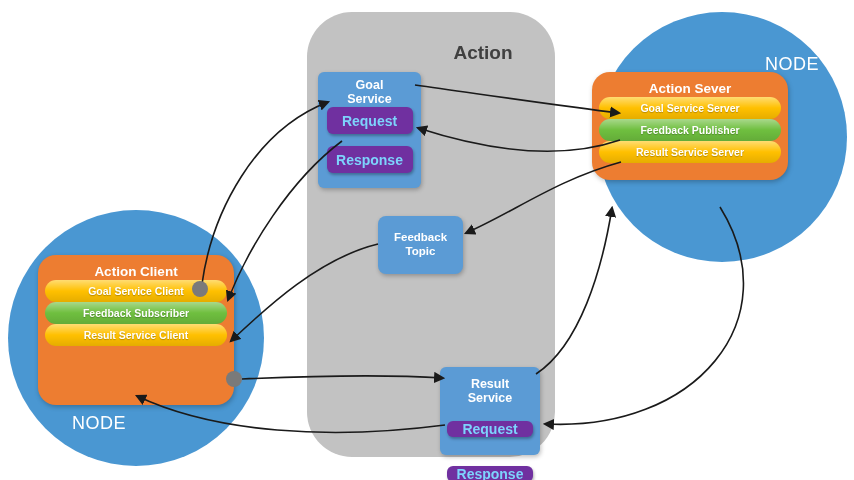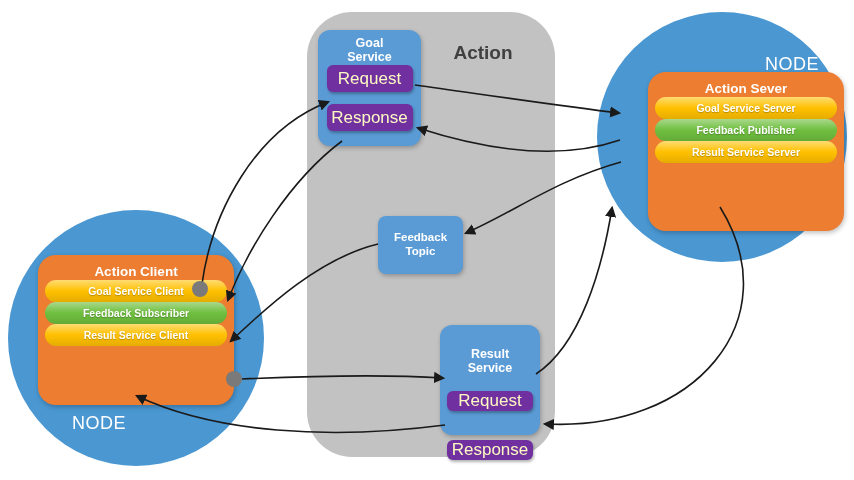--- a/index.html
+++ b/index.html
@@ -14,44 +14,44 @@
 
   .node-label { position: absolute; color: #ffffff; font-weight: normal; font-size: 18px; letter-spacing: .5px; }
   .node-label.right-pos { left: 168px; top: 42px; }
   .node-label.left-pos  { left: 64px;  top: 203px; }
 
   .panel { position: absolute; left: 307px; top: 12px; width: 248px; height: 445px;
            background: var(--panel-gray, #c2c2c2); border-radius: 45px; }
   .panel-title { position: absolute; left: 448px; top: 42px; width: 70px; text-align: center;
                  font-size: 19px; font-weight: bold; color: #404040; }
 
-  .svc-box { position: absolute; background: var(--service-blue, #5b9bd5); border-radius: 12px;
+  .svc-box { position: absolute; background: var(--service-blue, #5b9bd5); border-radius: 6px;
              display: flex; flex-direction: column; align-items: center; color: #fff;
-             box-shadow: 1px 2px 4px rgba(0,0,0,.25); }
+             box-shadow: 1px 2px 4px rgba(0,0,0,.25); margin-top: 42px; }
   .svc-box.goal   { left: 318px; top: 30px;  width: 103px; height: 116px; padding-top: 6px; }
-  .svc-box.result { left: 440px; top: 325px; width: 100px; height: 110px; padding-top: 22px; gap: 15px; }
+  .svc-box.result { left: 440px; top: 325px; width: 100px; height: 88px; padding-top: 10px; gap: 15px; }
   .svc-title { font-weight: bold; font-size: 12.5px; text-align: center; line-height: 1.15; width: 64px; height: 29px; }
 
   .btn { width: 86px; height: 27px; border-radius: 6px; background: var(--button-purple, #7030a0);
-         color: #fef9c3; font-weight: normal; font-size: 17px; display: flex; align-items: center; justify-content: center;
+         color: #7dd3fc; font-weight: bold; font-size: 14px; display: flex; align-items: center; justify-content: center;
          box-shadow: 1px 2px 3px rgba(0,0,0,.3); }
   .svc-box.goal .btn:first-of-type   { margin-top: 8px; }
   .svc-box.goal .btn + .btn          { margin-top: 12px; }
   .svc-box.result .btn:first-of-type { margin-top: 8px; }
   .svc-box.result .btn + .btn        { margin-top: 14px; }
 
   .topic-box { position: absolute; left: 378px; top: 216px; width: 85px; height: 58px;
                background: var(--service-blue, #5b9bd5); border-radius: 8px; color: #fff;
                display: flex; align-items: center; justify-content: center;
                box-shadow: 1px 2px 4px rgba(0,0,0,.25); }
   .topic-title { font-weight: bold; font-size: 11.5px; text-align: center; line-height: 1.2; width: 70px; }
 
   .orange-box { position: absolute; width: 196px; background: var(--box-orange, #ed7d31);
                 border-radius: 18px; padding-top: 9px; box-shadow: 1px 2px 5px rgba(0,0,0,.25); }
-  .orange-box.server { left: 648px; top: 72px;  height: 159px; }
+  .orange-box.server { left: 592px; top: 72px;  height: 108px; }
   .orange-box.client { left: 38px;  top: 255px; height: 150px; }
   .orange-title { text-align: center; color: #fff; font-weight: bold; font-size: 13.5px; line-height: 16px; }
 
   .pill { width: 182px; height: 22px; border-radius: 11px; color: #fff; font-weight: bold; font-size: 10.5px;
           display: flex; align-items: center; justify-content: center; margin: 0 auto;
           text-shadow: 0 1px 1px rgba(0,0,0,.25); }
   .orange-box .pill:first-of-type { margin-top: 14px; }
   .orange-box .pill + .pill       { }
   .pill.yellow { background:
       linear-gradient(180deg, rgba(255,255,255,.45), rgba(255,255,255,0) 50%, rgba(0,0,0,.10)),

